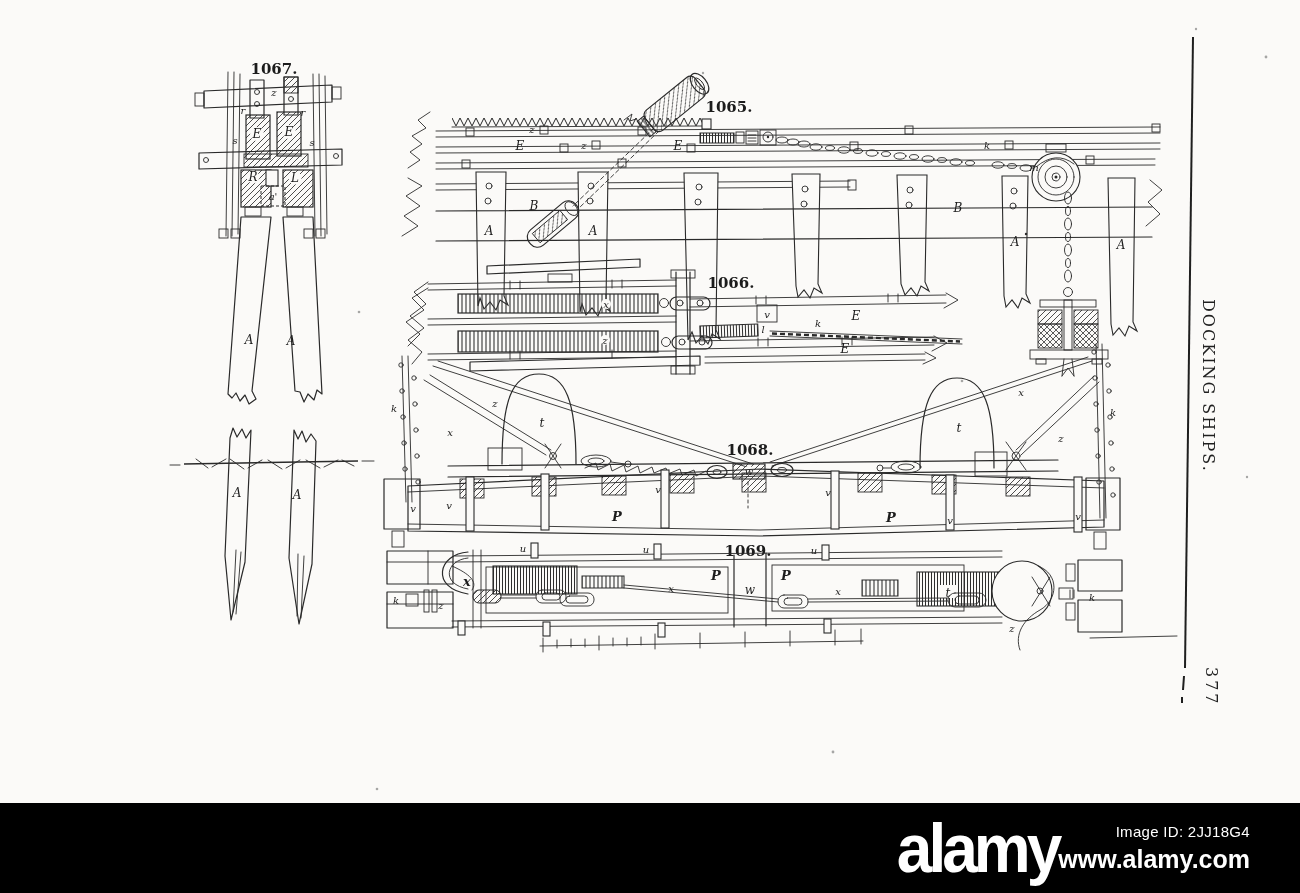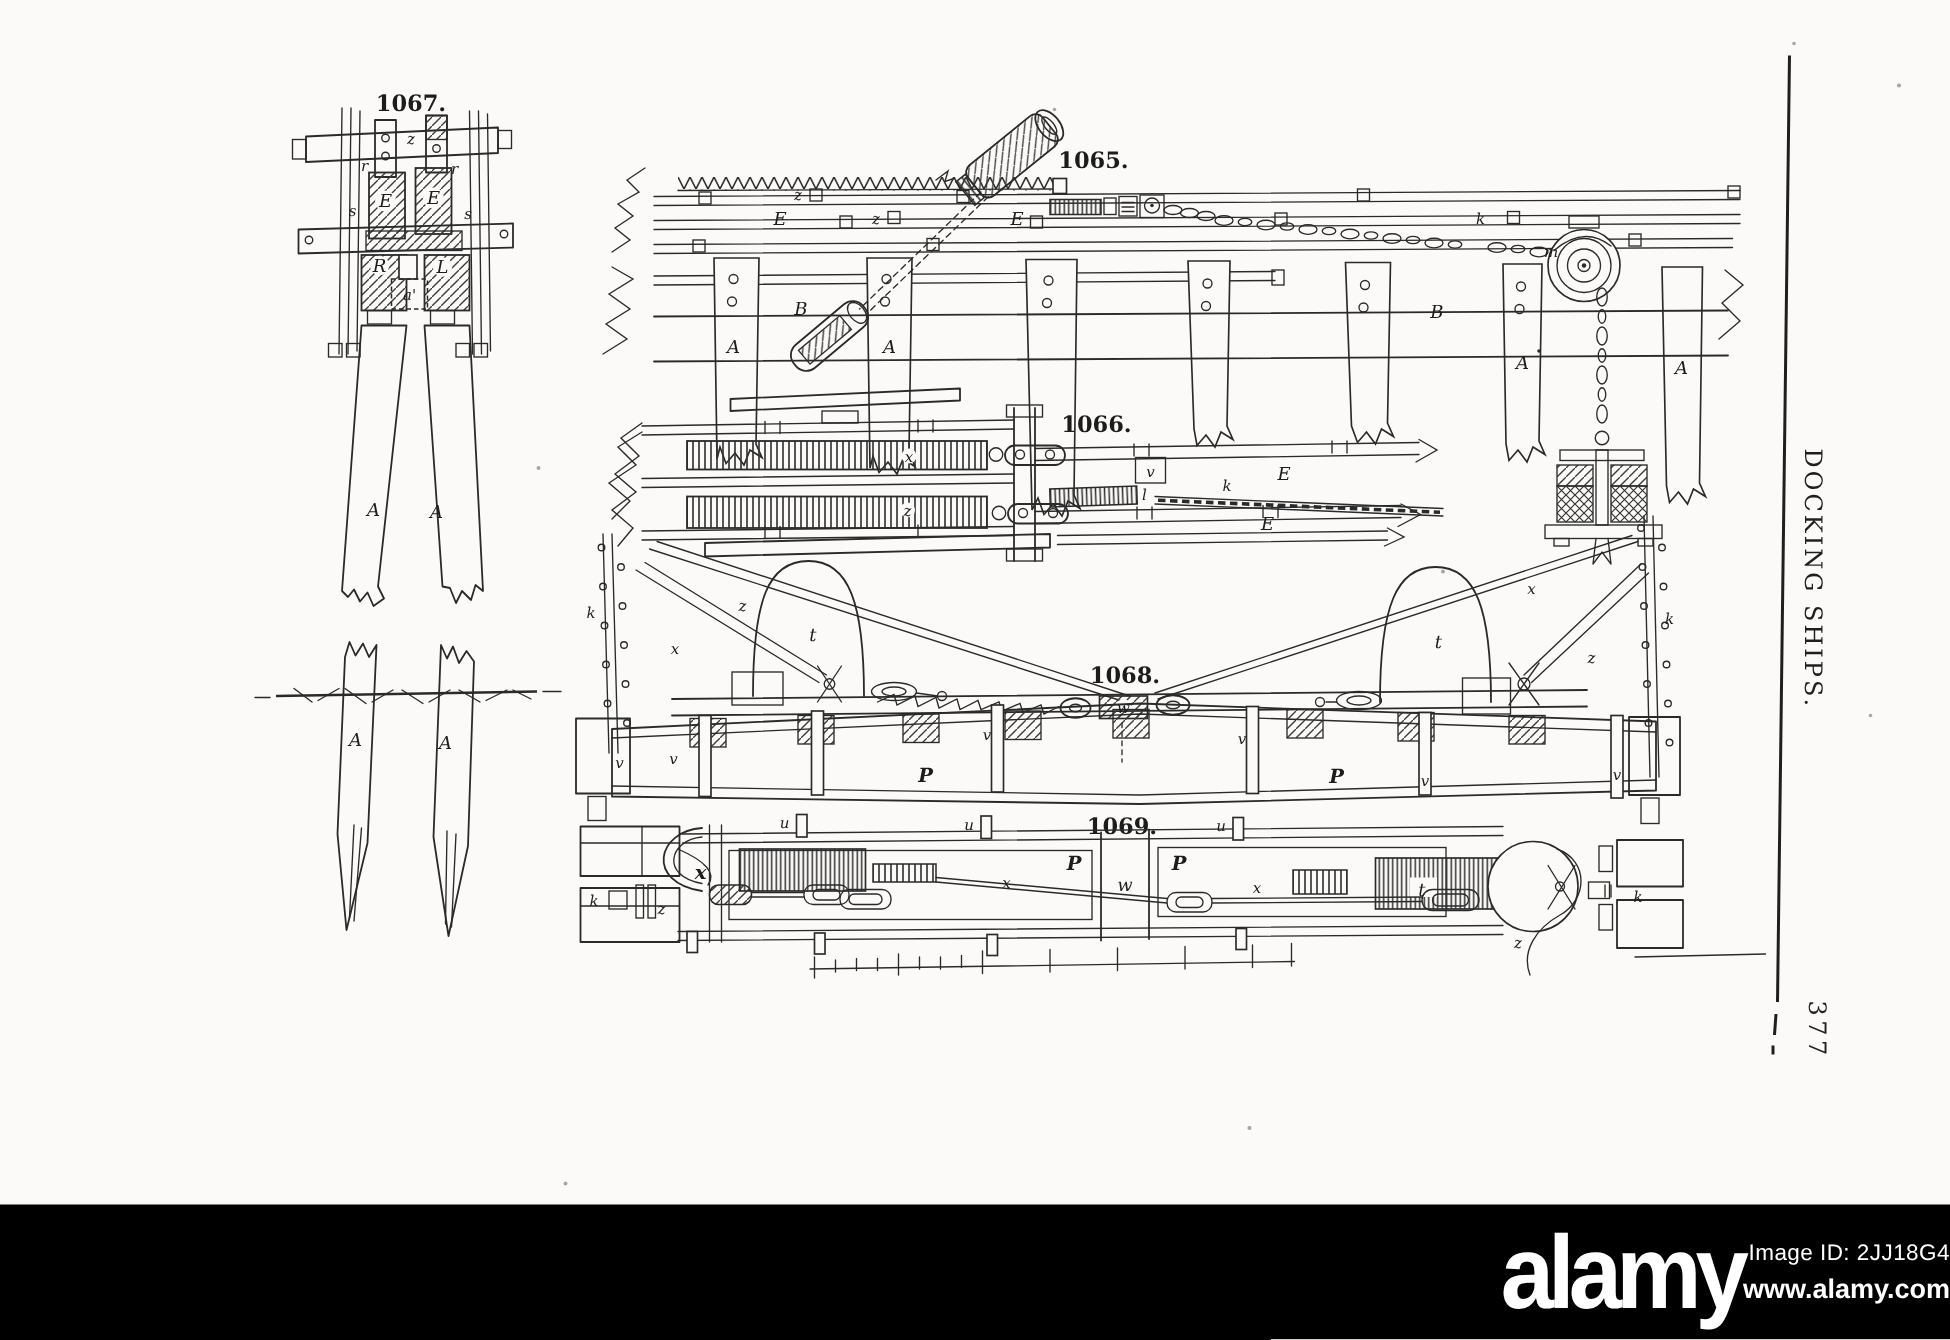--- a/index.html
+++ b/index.html
@@ -11,23 +11,23 @@
   .lnh{fill:none;stroke:#2a2a2a;stroke-width:1.6;}
   .wfill{fill:#fbfaf8;stroke:#2a2a2a;stroke-width:1.1;}
   .fignum{font:700 15px "DejaVu Serif",serif;fill:#1c1c1c;text-anchor:middle;}
   .lbl{font:italic 12px "DejaVu Serif",serif;fill:#1c1c1c;text-anchor:middle;}
   .lbl-b{font:italic 700 13px "DejaVu Serif",serif;fill:#1c1c1c;text-anchor:middle;}
   .lbl-s{font:italic 10px "DejaVu Serif",serif;fill:#1c1c1c;text-anchor:middle;}
   .margin-txt{font:16px "DejaVu Serif",serif;fill:#1f1f1f;letter-spacing:2px;}
   .pageno{font:16px "DejaVu Serif",serif;fill:#1f1f1f;letter-spacing:3px;}
   .footer{position:absolute;left:0;top:803px;width:1300px;height:90px;background:#000;display:flex;align-items:center;justify-content:flex-end;}
   .brand{color:#fff;font-weight:700;font-size:64px;letter-spacing:-4px;margin-left:48px;line-height:1;transform:scaleY(1.08);}
-  .meta{text-align:right;color:#fff;}
+  .meta{margin-right:50px;text-align:right;color:#fff;}
   .imgid{font-size:15px;font-weight:400;letter-spacing:.3px;}
-  .url{font-size:18px;font-weight:700;margin-top:5px;}
+  .url{font-size:25px;font-weight:700;margin-top:5px;}
 </style>
 </head>
 <body>
 
 <div class="shot">
   <div class="plate">
   <svg width="1300" height="803" viewBox="0 0 1300 803">
     <defs>
       <pattern id="patD" width="6" height="6" patternUnits="userSpaceOnUse">
             <path d="M0,6 L6,0" stroke="#3a3a3a" stroke-width="0.9" fill="none"></path>

